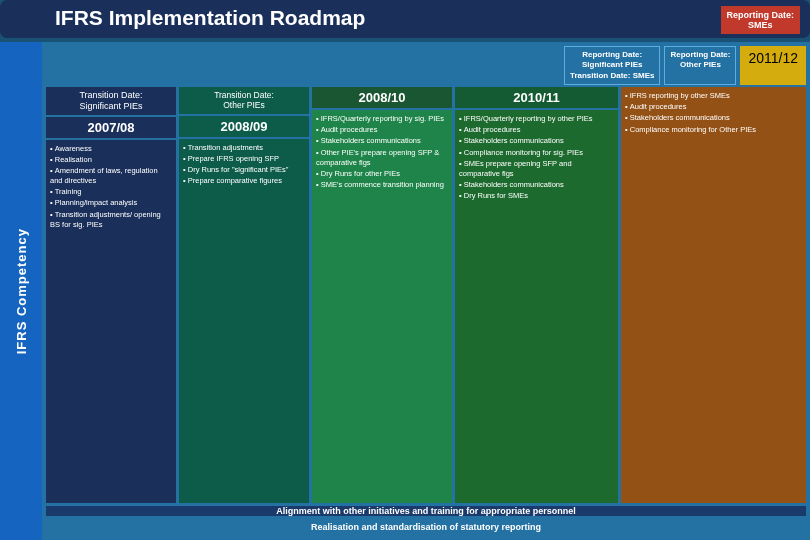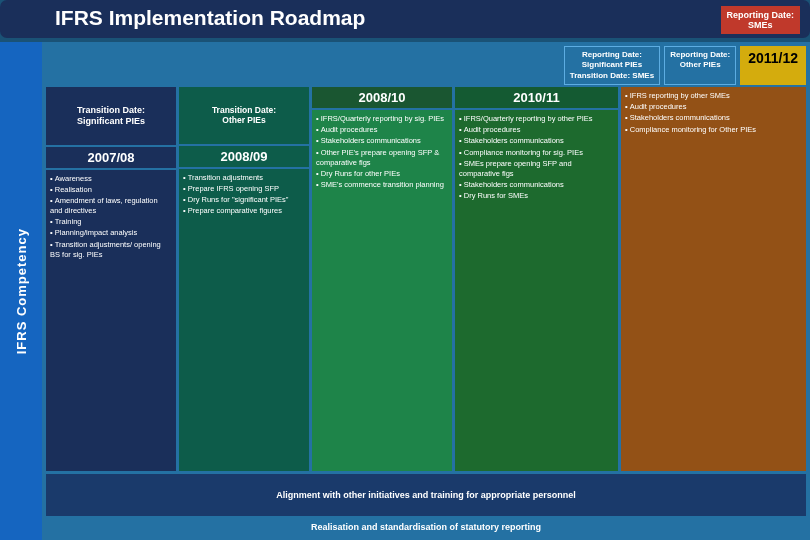--- a/index.html
+++ b/index.html
@@ -74,23 +74,23 @@
 
     
     .roadmap-col {
       display: flex;
       flex-direction: column;
       gap: 2px;
     }
 
     .col-header {
       font-size: 8.5px;
-      font-weight: bold;
-      text-align: center;
-      padding: 18px 4px;
+      font-weight: normal;
+      text-align: center;
+      padding: 3px 4px;
       color: #fff;
       line-height: 1.2;
     }
 
     .col-year-badge {
       font-size: 13px;
       font-weight: bold;
       text-align: center;
       padding: 3px 4px;
       color: #fff;
@@ -134,21 +134,21 @@
       font-weight: bold;
       padding: 3px 5px;
       border: 1px solid #5dade2;
       text-align: center;
     }
 
     .year-badge-yellow {
       background: #d4ac0d;
       color: #000;
       font-size: 14px;
-      font-weight: bold;
+      font-weight: normal;
       padding: 4px 8px;
       text-align: left;
     }
 
     .bottom-strip {
       margin-top: 3px;
     }
 
     .bottom-strip .strip1 {
       background: #1a3a6b;
@@ -297,20 +297,20 @@
               <li>Audit procedures</li>
               <li>Stakeholders communications</li>
               <li>Compliance monitoring for Other PIEs</li>
             </ul>
           </div>
         </div>
 
       </div>
 
       <div class="bottom-strip">
-        <div class="strip1" style="background:#1a3a6b; color:#fff; font-size:9px; font-weight:bold; text-align:center; padding:16px; margin-bottom:2px;">Alignment with other initiatives and training for appropriate personnel</div>
+        <div class="strip1" style="background:#1a3a6b; color:#fff; font-size:9px; font-weight:bold; text-align:center; padding:0; margin-bottom:2px;">Alignment with other initiatives and training for appropriate personnel</div>
         <div class="strip2" style="background:#2471a3; color:#fff; font-size:9px; font-weight:bold; text-align:center; padding:4px;">Realisation and standardisation of statutory reporting</div>
       </div>
 
     </div>
   </div>
 
 </div>
 
 </body></html>

